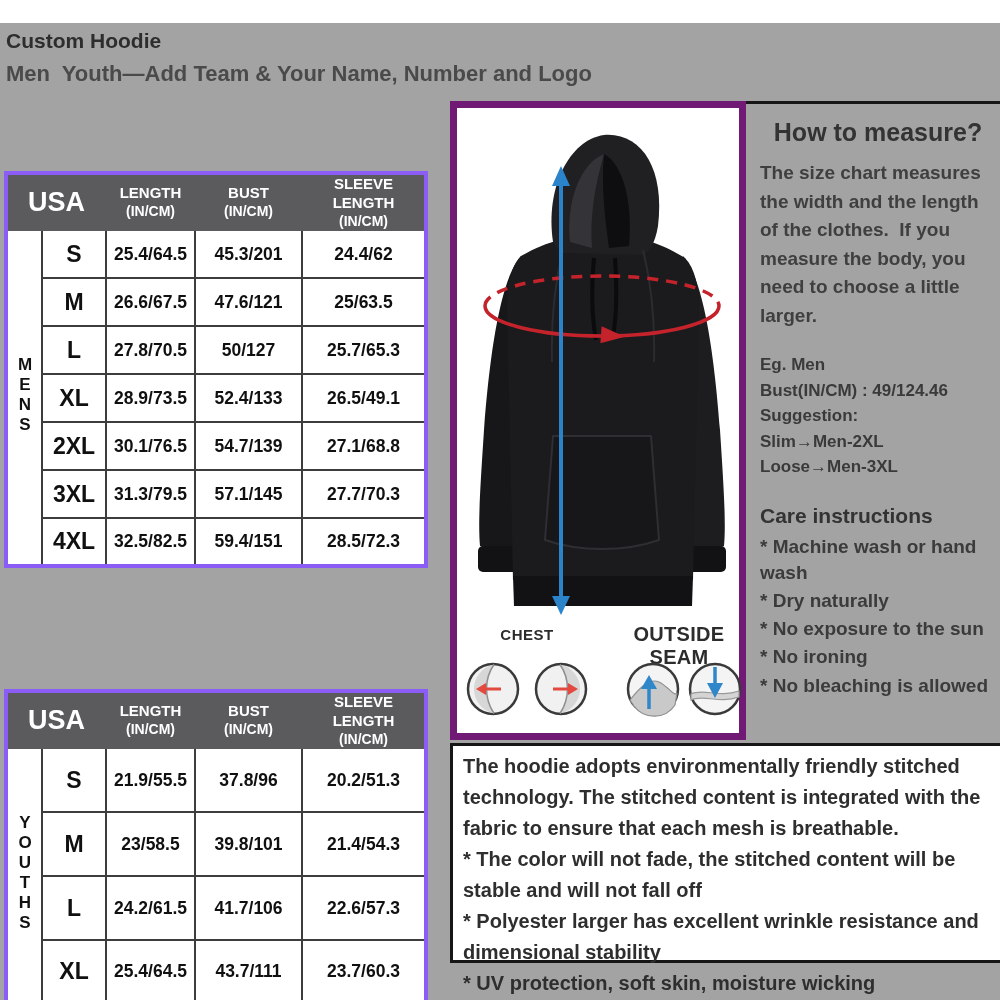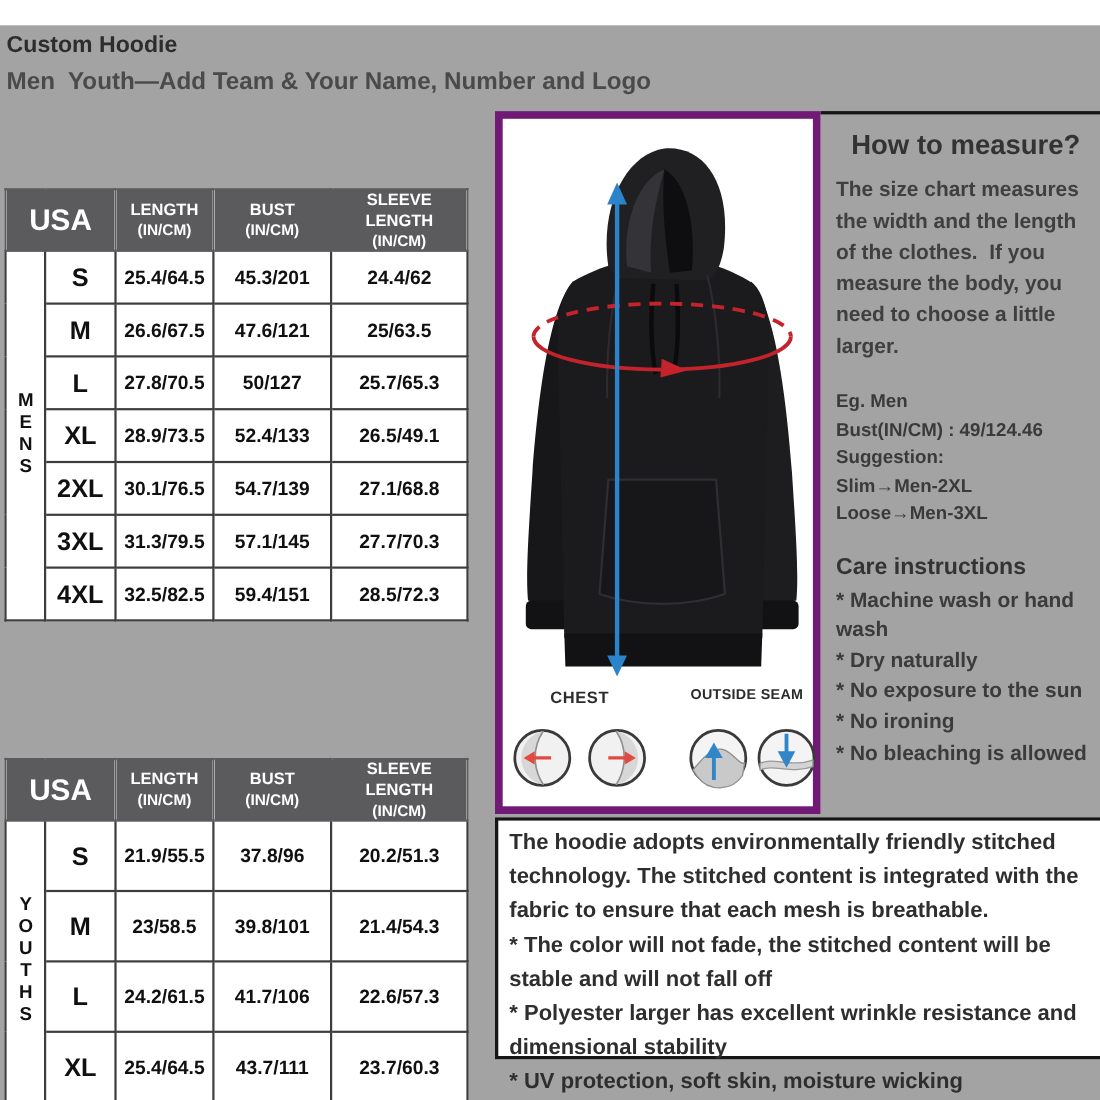--- a/index.html
+++ b/index.html
@@ -5,21 +5,21 @@
   html,body{margin:0;padding:0;background:#fff;}
   .page{position:relative;width:1000px;height:1000px;background:#a3a3a3;overflow:hidden;
         font-family:"Liberation Sans","DejaVu Sans",sans-serif;color:#2e2e2e;margin-top:23px;}
 
   
   .title{position:absolute;left:6px;top:6px;font-size:21px;font-weight:bold;color:#2d2d2d;}
   .subtitle{position:absolute;left:6px;top:38px;font-size:22px;font-weight:bold;color:#4a4a4a;white-space:pre-wrap;}
 
   
   table.size-table{position:absolute;border-collapse:collapse;table-layout:fixed;width:420px;
-        background:#fff;border:1px solid #8b5cf6;}
+        background:#fff;border:4px solid #8b5cf6;}
   #mens-table{left:4px;top:148px;}
   #youths-table{left:4px;top:666px;}
   .size-table th,.size-table td{border:2px solid #3d3d3d;text-align:center;vertical-align:middle;
         padding:0;overflow:hidden;}
   .size-table thead th{background:#5b5b5e;color:#fff;border-color:#5b5b5e;}
   .size-table thead .usa{font-size:27px;font-weight:bold;}
   .hl{font-size:15px;font-weight:bold;line-height:1.25;}
   .hs{font-size:14px;font-weight:bold;line-height:1.2;}
   #mens-table thead tr{height:56px;}
   #mens-table tbody tr{height:48px;}
@@ -31,21 +31,21 @@
   .vert{writing-mode:vertical-rl;text-orientation:upright;font-weight:bold;font-size:17px;
         letter-spacing:1px;color:#111;}
 
   
   .hoodie-panel{position:absolute;left:450px;top:78px;width:296px;height:639px;
         border:7px solid #701a75;box-sizing:border-box;background:#fff;}
   .hoodie-art{position:absolute;left:0px;top:2px;}
   .chest-label{position:absolute;left:15px;top:518px;width:110px;text-align:center;
         font-size:15px;font-weight:bold;letter-spacing:0.5px;color:#2c2c2c;}
   .seam-label{position:absolute;left:152px;top:515px;width:140px;text-align:center;
-        font-size:13px;font-weight:bold;letter-spacing:0.3px;color:#2c2c2c;}
+        font-size:20px;font-weight:bold;letter-spacing:0.3px;color:#2c2c2c;}
   .m-icon{position:absolute;top:552px;}
   #icon-chest-left{left:8px;}
   #icon-chest-right{left:76px;}
   #icon-seam-up{left:168px;}
   #icon-seam-down{left:230px;}
 
   
   .right-col{position:absolute;left:746px;top:78px;width:254px;height:639px;box-sizing:border-box;
         border-top:3px solid #161616;padding:8px 4px 0 14px;}
   .htm-heading{text-align:center;font-size:25px;font-weight:bold;color:#333;margin:6px 0 12px 0;}

